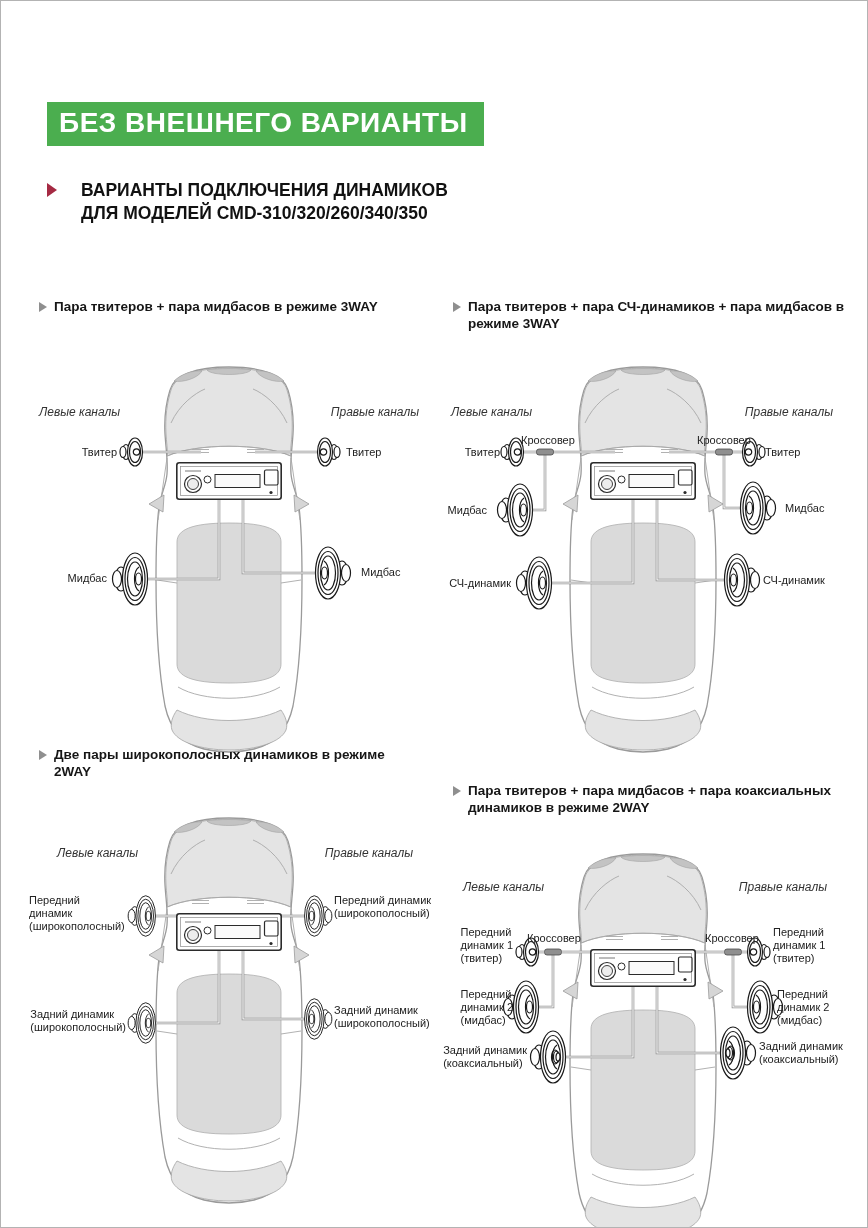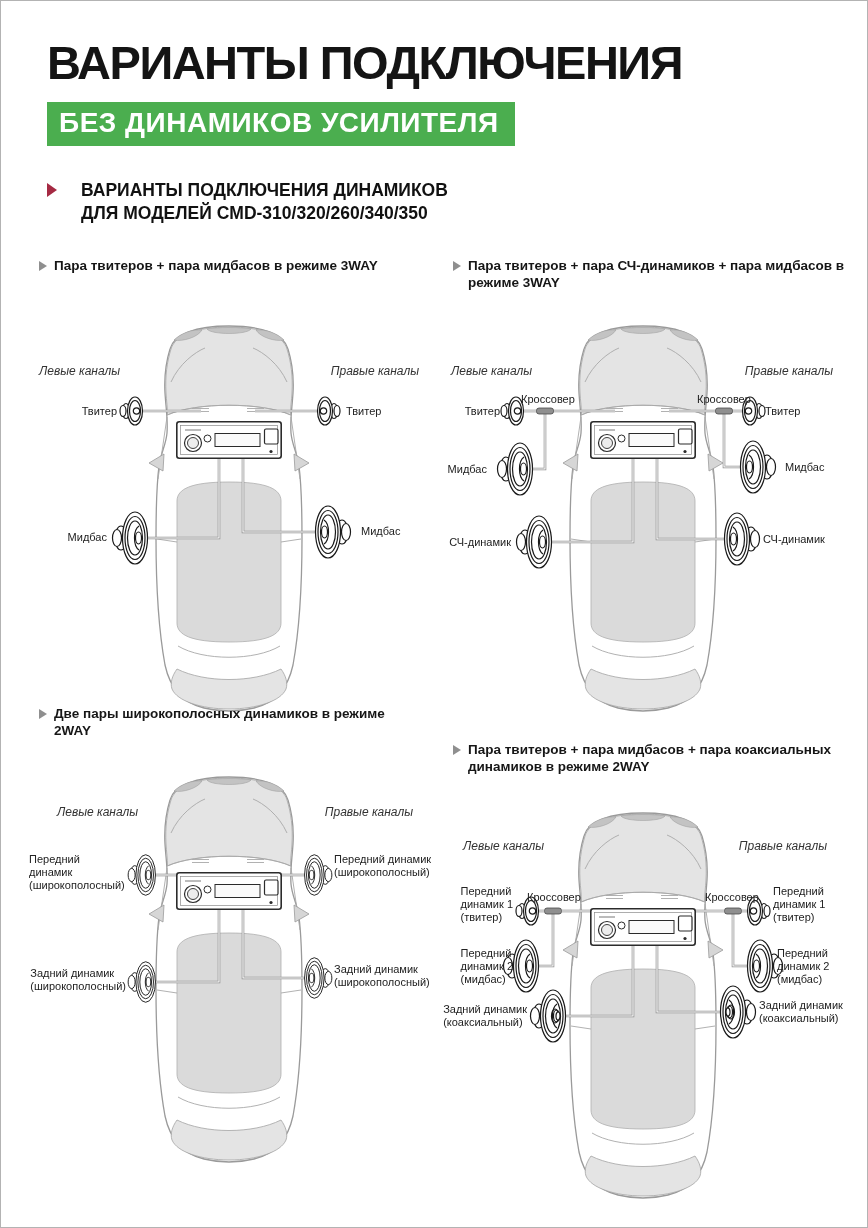--- a/index.html
+++ b/index.html
@@ -28,21 +28,21 @@
     border-top:7px solid transparent; border-bottom:7px solid transparent;
   }
   .models-heading{ font-size:17.5px; font-weight:bold; line-height:1.3; color:#111; }
   .logo{
     position:absolute; right:30px; top:172px;
     font-family:"Liberation Serif", serif; font-style:italic; font-weight:bold;
     font-size:37px; letter-spacing:1px; color:#111;
   }
   .logo::first-letter{ font-size:45px; }
   
-  .quad{ position:absolute; width:404px; height:474px; }
+  .quad{ position:absolute; width:404px; height:474px;margin-top:41px; }
   #q1{left:28px; top:257px;} #q2{left:442px; top:257px;}
   #q3{left:28px; top:705px;} #q4{left:442px; top:741px;}
   .quad-title{ display:flex; gap:7px; padding-left:10px; }
   .tri-gray{
     width:0;height:0;margin-top:3px;flex:0 0 auto;
     border-left:8px solid #8f8f8f;
     border-top:5px solid transparent; border-bottom:5px solid transparent;
   }
   .qt-text{ font-size:13.5px; font-weight:bold; line-height:1.25; color:#161616; }
   .diagram{ position:absolute; left:0; top:43px; width:404px; height:431px; }
@@ -131,22 +131,21 @@
       <ellipse class="spk spk-fill" cx="11" cy="0" rx="2" ry="4"></ellipse>
     </g>
     <g id="xover">
         <rect class="xo" x="-8.5" y="-3" width="17" height="6" rx="2.5"></rect>
       </g>
   </defs>
 </svg>
 
 <div class="page">
 
-  <h1 class="main-title">ВАРИАНТЫ ПОДКЛЮЧЕНИЯ</h1>
-  <div class="banner">БЕЗ ДИНАМИКОВ УСИЛИТЕЛЯ</div>
+  <div class="banner">БЕЗ ВНЕШНЕГО ВАРИАНТЫ</div>
 
   <div class="models-row">
     <span class="tri-red"></span>
     <div class="models-heading">
       <div>ВАРИАНТЫ ПОДКЛЮЧЕНИЯ ДИНАМИКОВ</div>
       <div>ДЛЯ МОДЕЛЕЙ CMD-310/320/260/340/350</div>
     </div>
   </div>
 
   <section class="quad" id="q1">

